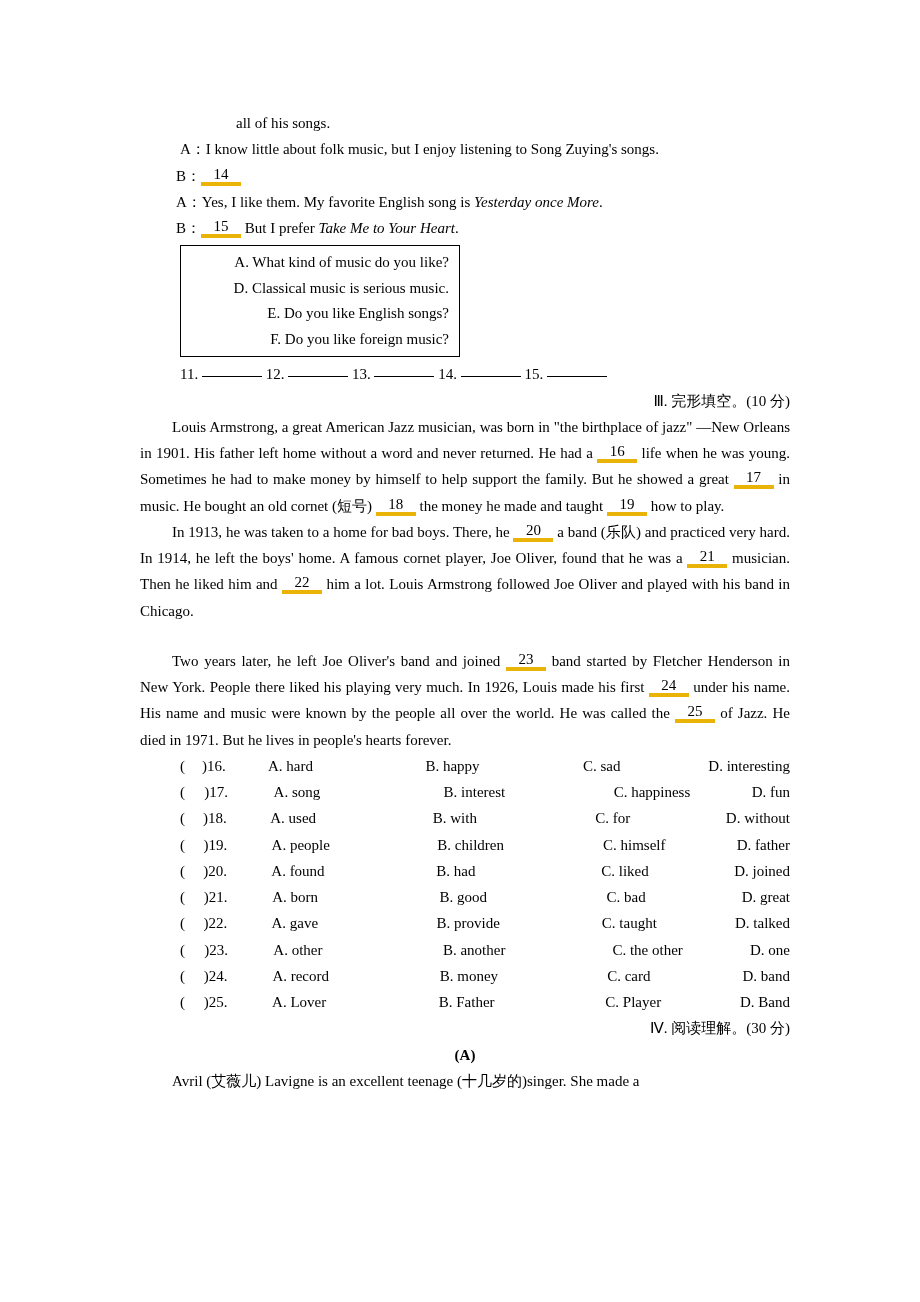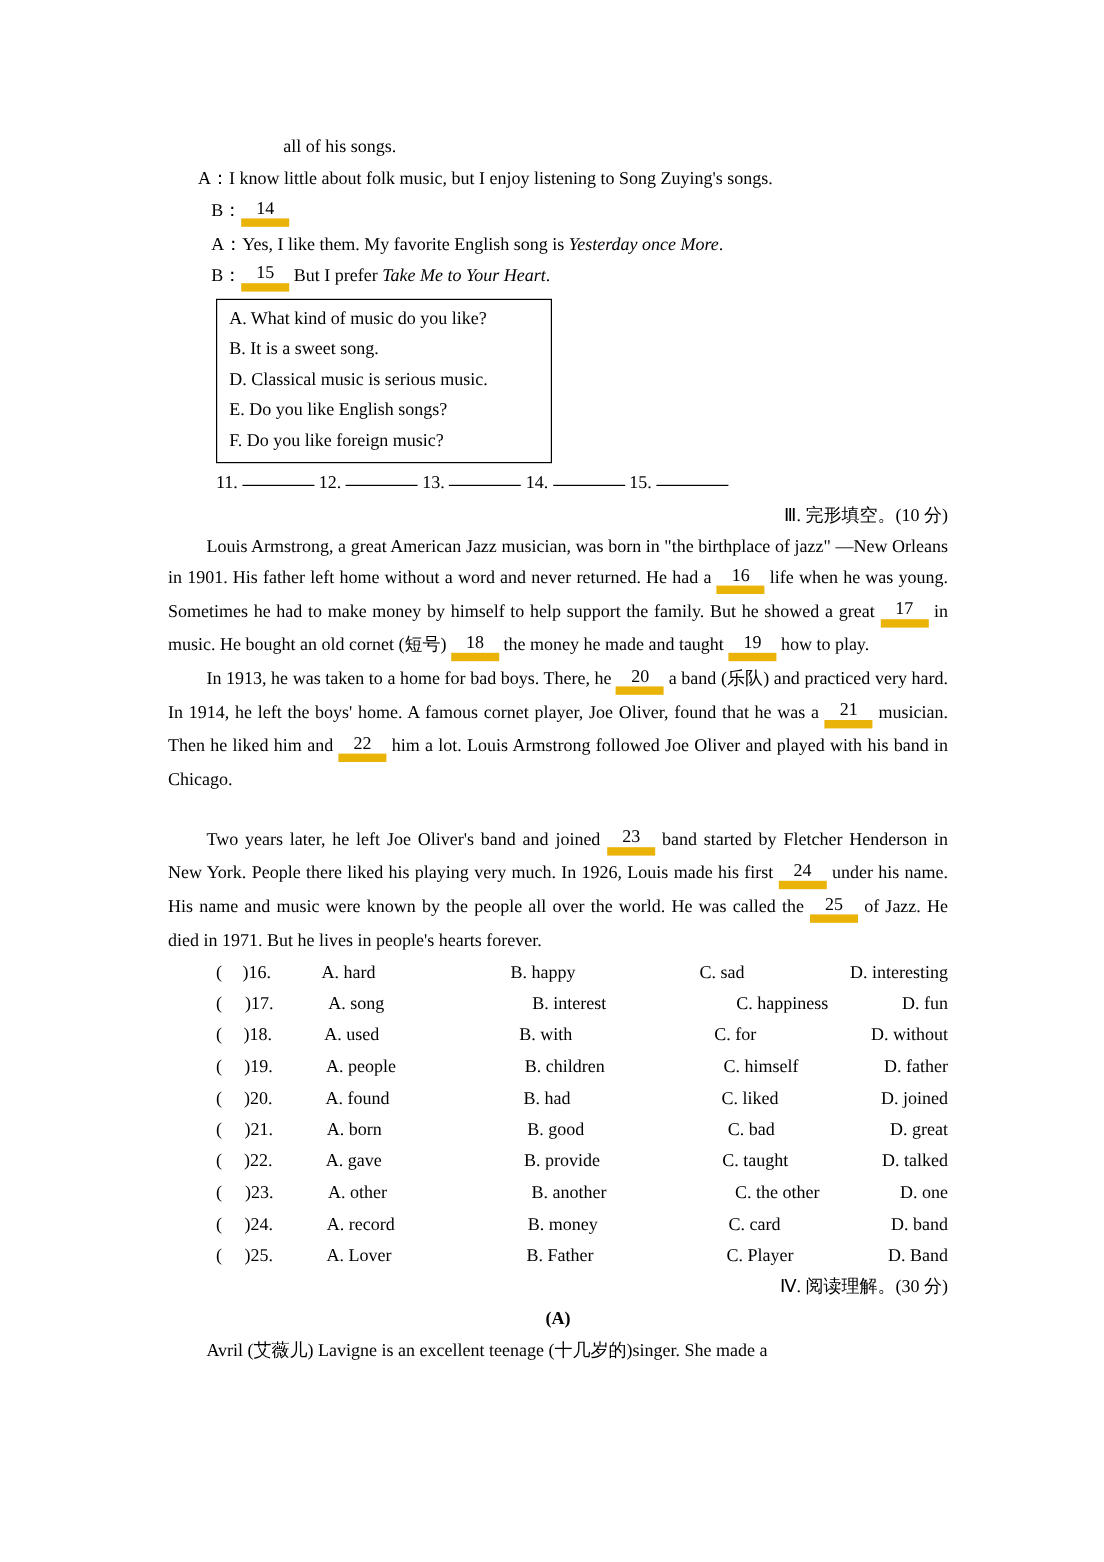--- a/index.html
+++ b/index.html
@@ -20,21 +20,21 @@
       display: block;
     }
     .indent-deep {
       padding-left: 96px;
     }
     .indent-dialog {
       padding-left: 36px;
     }
     .blank-short {
       display: inline-block;
-      border-bottom: 7px solid #eab308;
+      border-bottom: 4px solid #eab308;
       min-width: 40px;
       text-align: center;
       vertical-align: baseline;
       height: 1em;
       line-height: 1em;
       position: relative;
       top: -2px;
     }
     .blank-wide {
       display: inline-block;
@@ -48,20 +48,21 @@
     }
     .options-box {
       border: 1px solid #000;
       padding: 4px 10px;
       margin: 4px 0 4px 40px;
       width: 280px;
       box-sizing: border-box;
     }
     .options-box .line {
       line-height: 1.7;
+      text-align: right;
     }
     .answers-row {
       padding-left: 40px;
     }
     .italic {
       font-style: italic;
     }
     .section-header {
       font-family: "SimSun", serif;
       text-align: right;
@@ -88,37 +89,36 @@
     .center-title {
       text-align: center;
       font-weight: bold;
     }
   </style>
 </head>
 <body>
 
 <span class="line indent-deep">all of his songs.</span>
 
-<span class="line" style="padding-left:36px; text-indent:-36px; margin-left:25px;">A：I know little about folk music, but I enjoy listening to Song Zuying's songs.</span>
+<span class="line" style="padding-left:36px; text-indent:-36px; margin-left:40px;">A：I know little about folk music, but I enjoy listening to Song Zuying's songs.</span>
 
 <span class="line indent-dialog">
   <span>B：</span><span class="blank-short">14</span>
 </span>
 
 <span class="line indent-dialog">
   <span>A：Yes, I like them. My favorite English song is </span><span class="italic">Yesterday once More</span><span>.</span>
 </span>
 
 <span class="line indent-dialog">
   <span>B：</span><span class="blank-short">15</span><span> But I prefer </span><span class="italic">Take Me to Your Heart</span><span>.</span>
 </span>
 
 <div class="options-box">
   <span class="line">A. What kind of music do you like?</span>
-  <span class="line">B. It is a sweet song.</span>
   <span class="line">D. Classical music is serious music.</span>
   <span class="line">E. Do you like English songs?</span>
   <span class="line">F. Do you like foreign music?</span>
 </div>
 
 <span class="line answers-row">
   <span>11. </span><span class="blank-wide"></span>
   <span> 12. </span><span class="blank-wide"></span>
   <span> 13. </span><span class="blank-wide"></span>
   <span> 14. </span><span class="blank-wide"></span>

